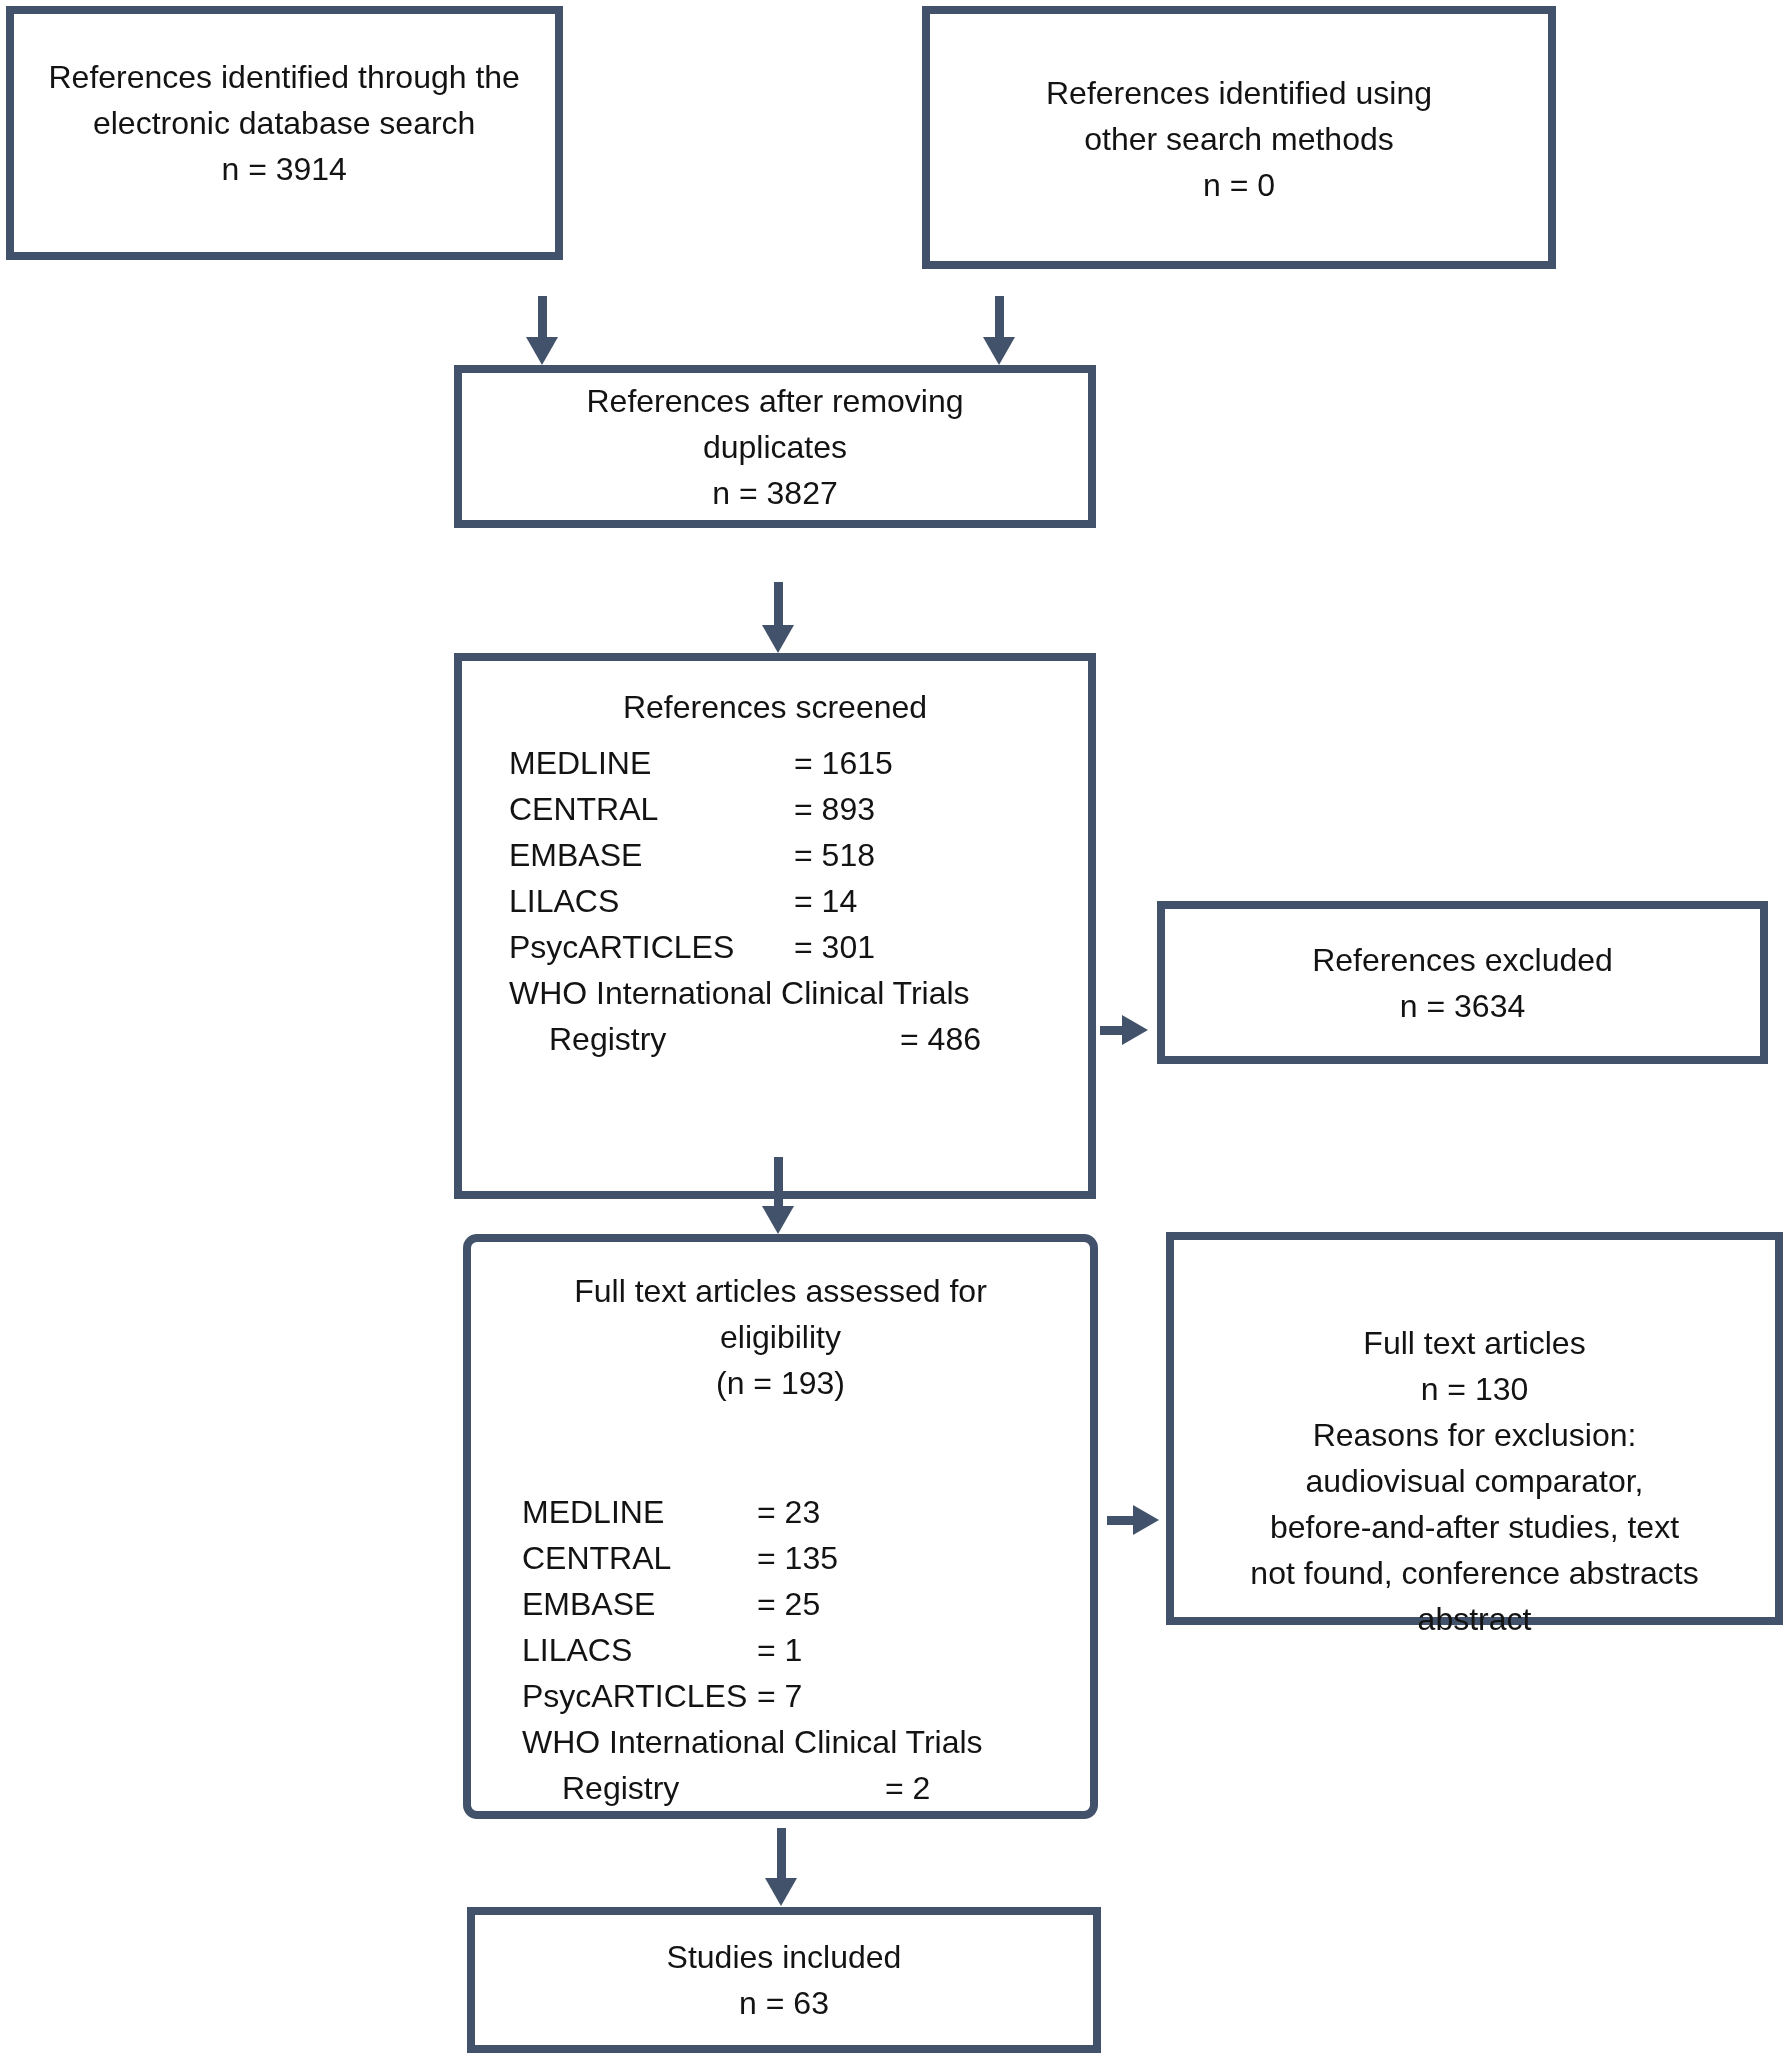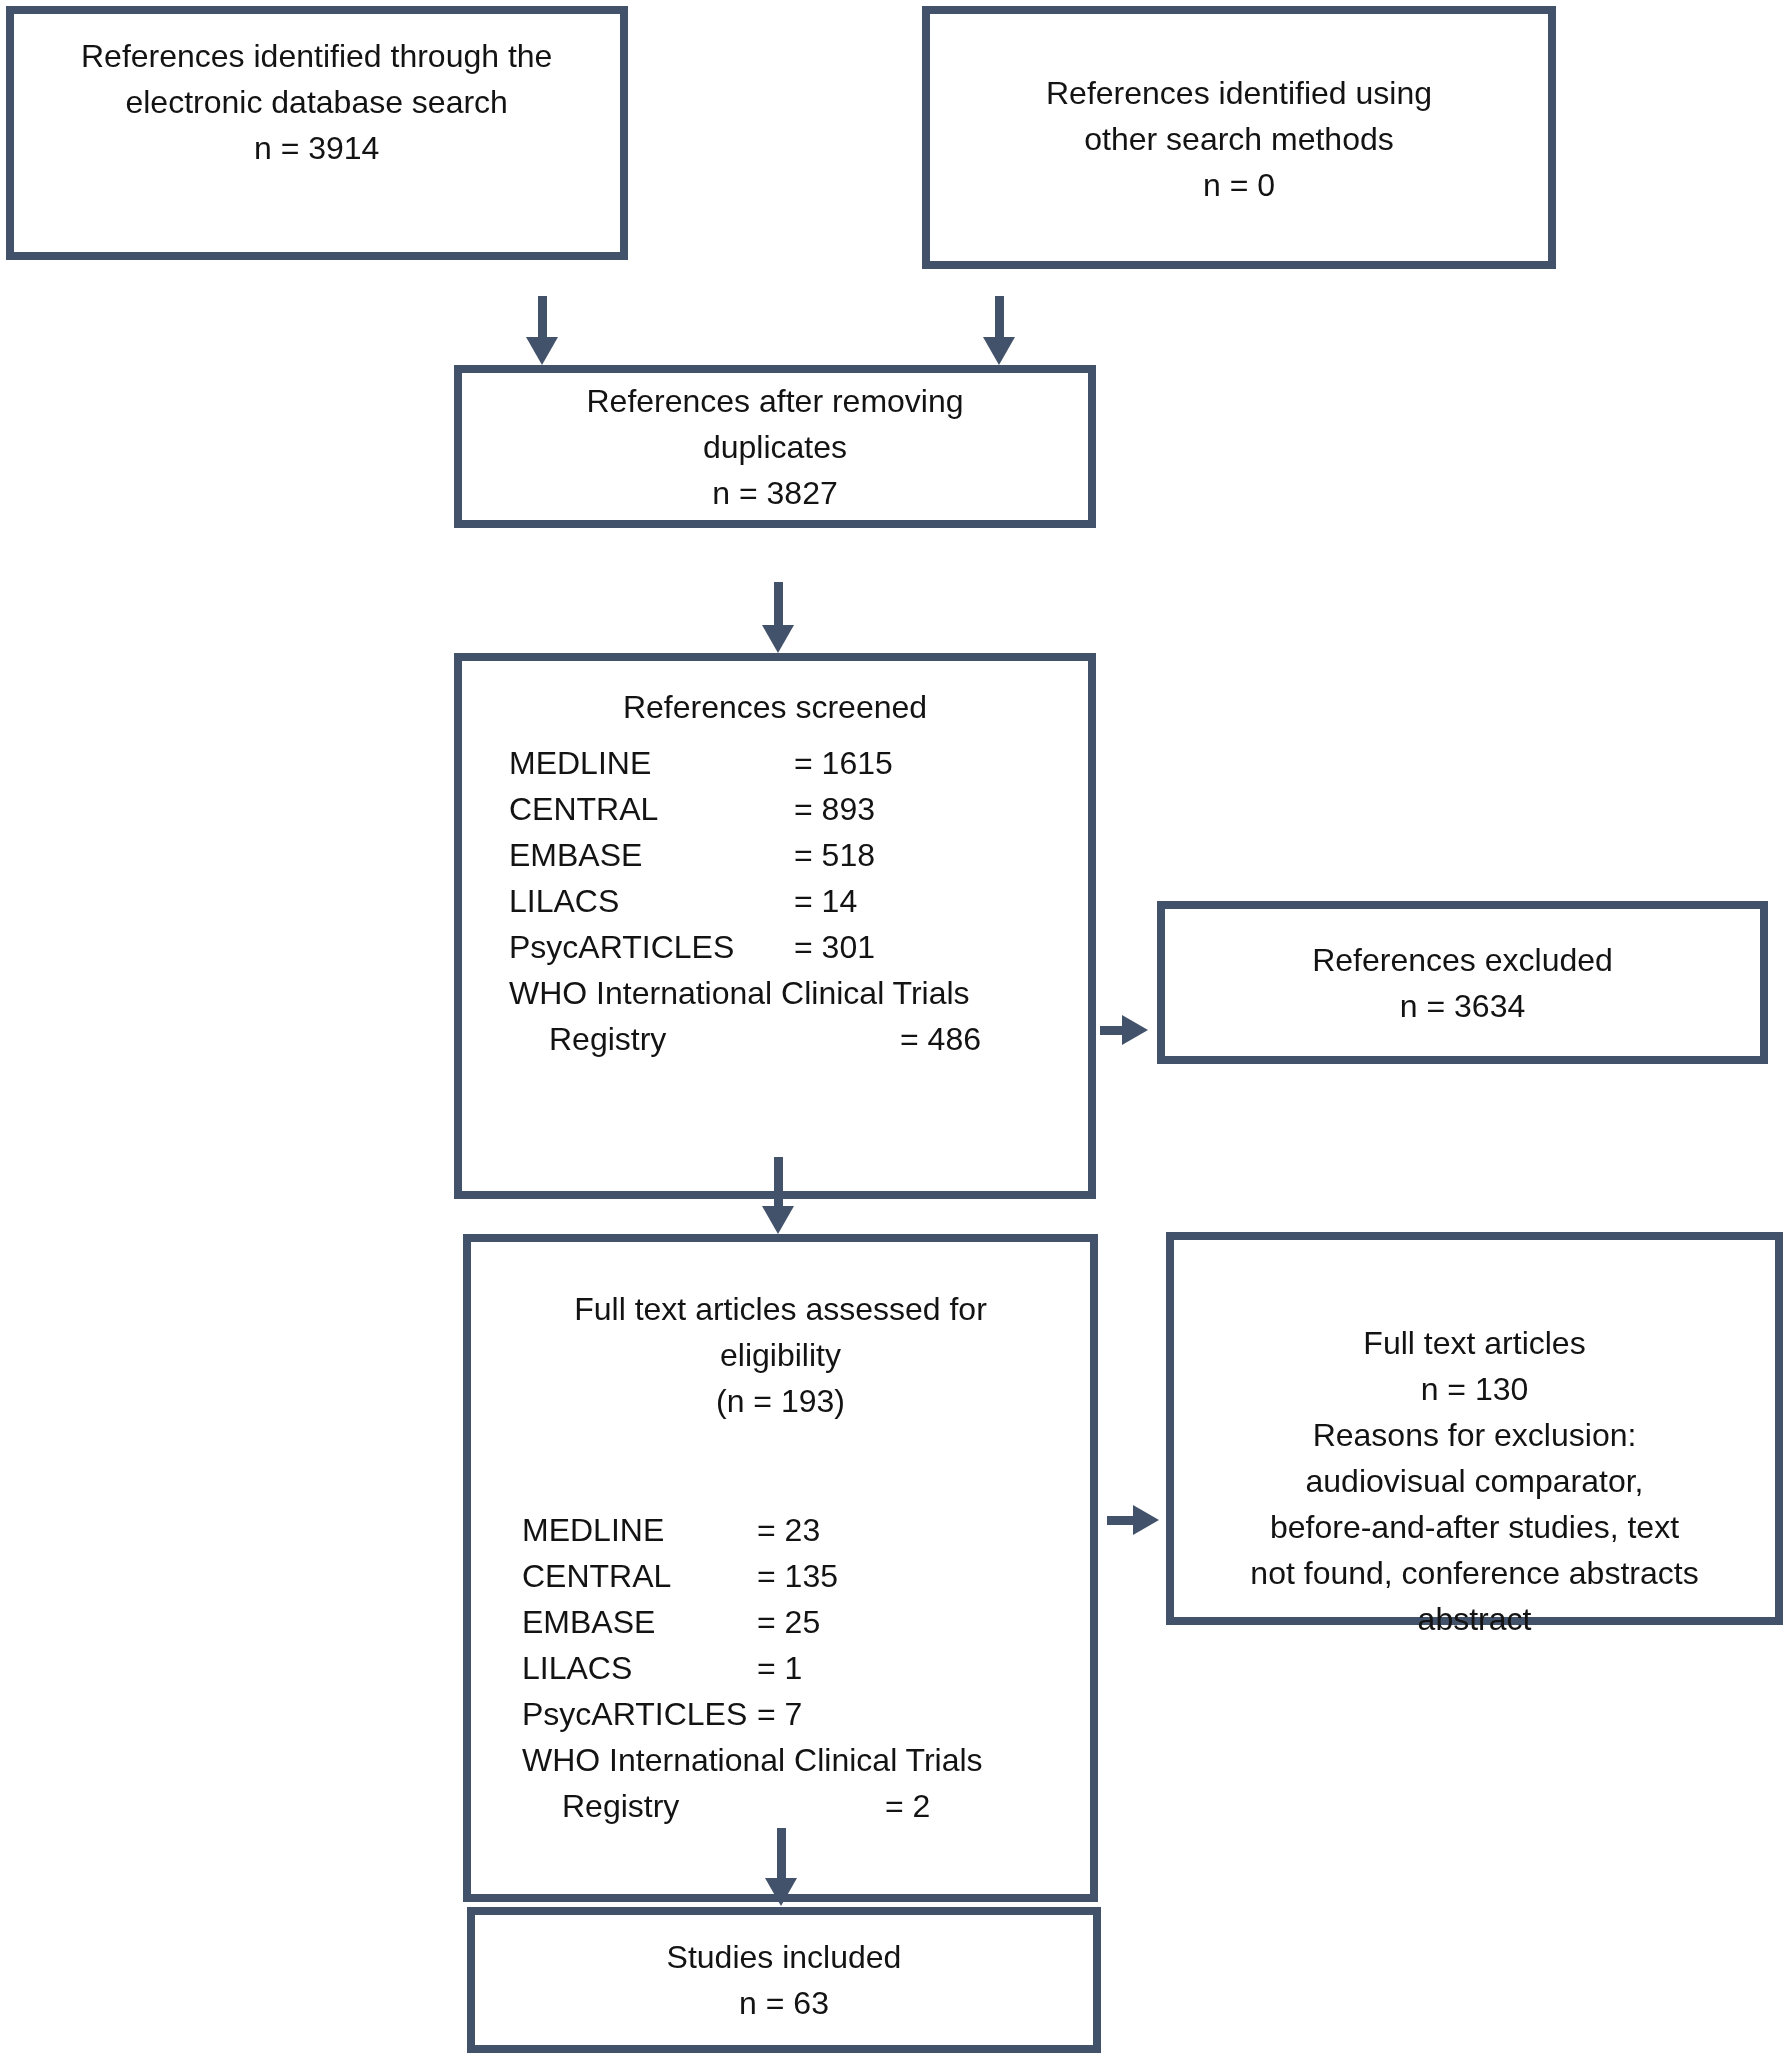--- a/index.html
+++ b/index.html
@@ -48,26 +48,26 @@
     position:absolute; height:8.6px; background:#42526B;
   }
   .arrow-h::after {
     content:""; position:absolute; top:-10.7px; right:-25px;
     width:0; height:0;
     border-top:15px solid transparent;
     border-bottom:15px solid transparent;
     border-left:26px solid #42526B;
   }
 
-  #box1 { left:5.7px;    top:5.7px;    width:622px; height:254px; padding-top:19px; }
+  #box1 { left:5.7px;    top:5.7px;    width:557px; height:254px; padding-top:40px; }
   #box2 { left:922px; top:5.7px;    width:634px; height:263px; padding-top:56px; }
   #box3 { left:454px;  top:365px;  width:642px; height:163px; }
   #box4 { left:454px;  top:653px;  width:642px; height:546px; padding-top:23px; }
   #box5 { left:1157px; top:901px; width:611px; height:163px; }
-  #box6 { left:463px;  top:1234px; width:635px; height:668px; padding-top:44px; }
+  #box6 { left:463px;  top:1234px; width:635px; height:585px; padding-top:26px;border-radius:14px; }
   #box7 { left:1166px; top:1232px; width:617px; height:393px; padding-top:80px; }
   #box8 { left:467px;  top:1907px; width:634px; height:146px; }
 
   #box4 .list { margin-top:10px; }
   #box6 .list { margin-top:83px; padding-left:51px; }
   #box7 .reasons { }
 
   #arrowA { left:538px;  top:296px;  height:41px; }
   #arrowB { left:995px; top:296px;  height:41px; }
   #arrowC { left:774px; top:582px;  height:43px; }

